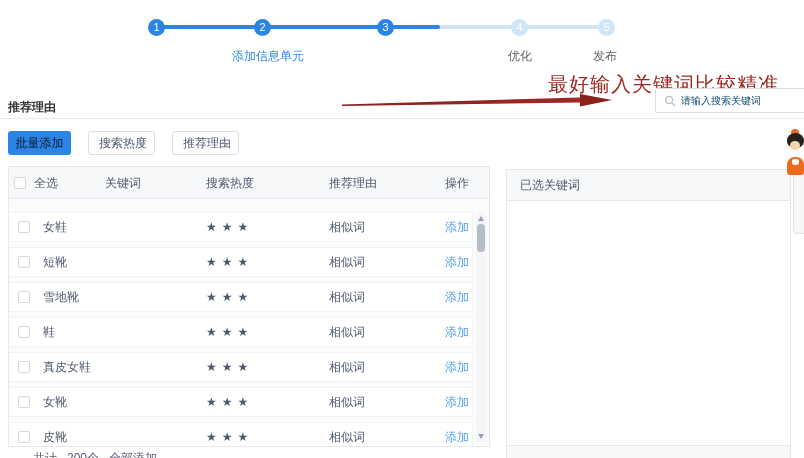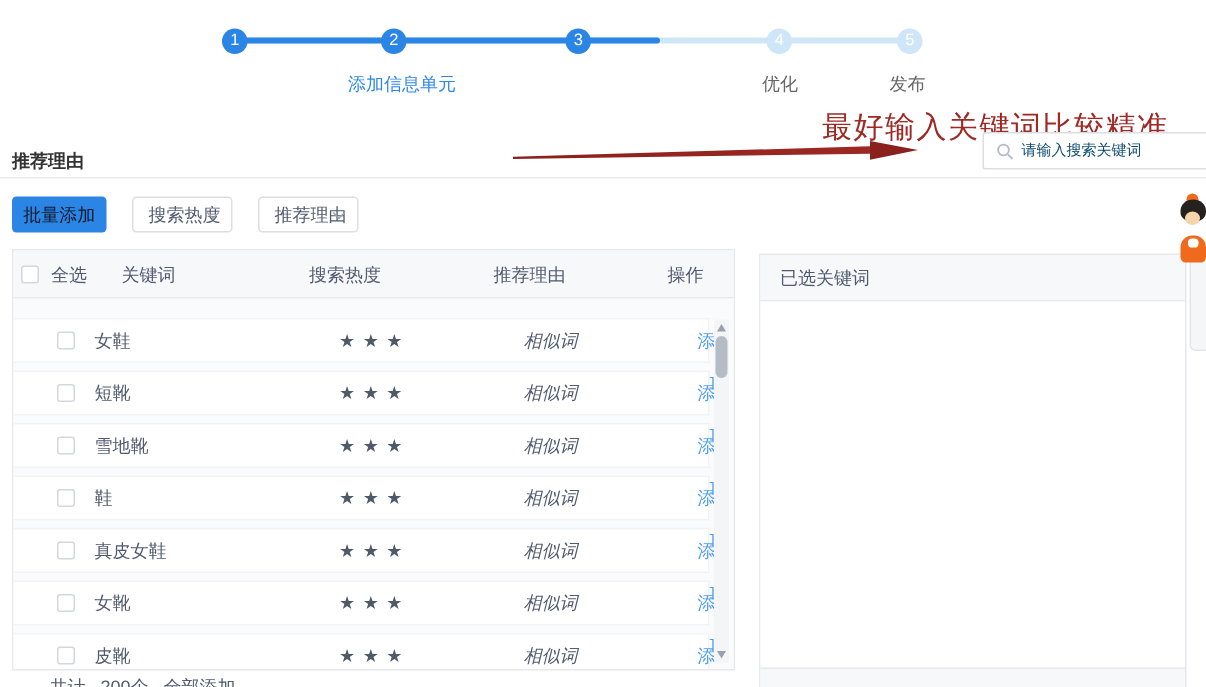--- a/index.html
+++ b/index.html
@@ -45,30 +45,30 @@
   .f1{left:88px}.f2{left:172px}
   .caret { position:absolute; right:9px; top:7px; width:6px; height:6px;
            border-right:1px solid #9aa1ad; border-bottom:1px solid #9aa1ad; transform:rotate(45deg); }
 
   
   .table { position:absolute; left:8px; top:166px; width:482px; height:281px;
            border:1px solid #e6e8eb; background:#fff; }
   .thead { position:relative; height:32px; background:#f7f8fa; border-bottom:1px solid #e6e8eb; }
   .thead span { position:absolute; line-height:32px; color:#515a6e; }
   .th-cb { left:5px; top:10px; }
-  .th-selall{left:25px}.th-kw{left:72px}.th-heat{left:197px}.th-reason{left:320px}.th-op{left:436px}
+  .th-selall{left:25px}.th-kw{left:96px}.th-heat{left:197px}.th-reason{left:320px}.th-op{left:436px}
   .tbody { position:relative; height:247px; background:#fafbfc; padding-top:13px; overflow:hidden; }
   .trow { position:relative; height:30px; background:#fff; margin:0 16px 5px 0;
           border:1px solid #f2f3f5; border-left:none; }
-  .trow span, .trow a { position:absolute; line-height:28px;margin-left:20px; }
+  .trow span, .trow a { position:absolute; line-height:28px; }
   .cb { display:inline-block; width:12px; height:12px; border:1px solid #d4d7dc; border-radius:2px; background:#fff; }
   .row-cb { position:absolute; left:9px; top:8px; }
   .kw { left:34px; color:#515a6e; }
   .stars { left:197px; color:#4f5a68; letter-spacing:5px; font-size:12px; }
-  .reason { left:320px; color:#515a6e;font-style:italic; }
+  .reason { left:320px; color:#515a6e; }
   .addlink { left:436px; color:#4e9ef0; cursor:pointer; text-decoration:none; }
 
   
   .scrollbar { position:absolute; right:3px; top:14px; width:10px; height:229px; background:#f4f5f7; border-radius:2px; }
   .sb-up, .sb-down { position:absolute; left:2px; width:0; height:0; }
   .sb-up   { top:3px;    border-left:3px solid transparent; border-right:3px solid transparent; border-bottom:5px solid #9aa1ad; }
   .sb-down { bottom:3px; border-left:3px solid transparent; border-right:3px solid transparent; border-top:5px solid #9aa1ad; }
   .sb-thumb { position:absolute; left:1px; top:11px; width:8px; height:28px; background:#b6bcc6; border-radius:4px; }
 
   

